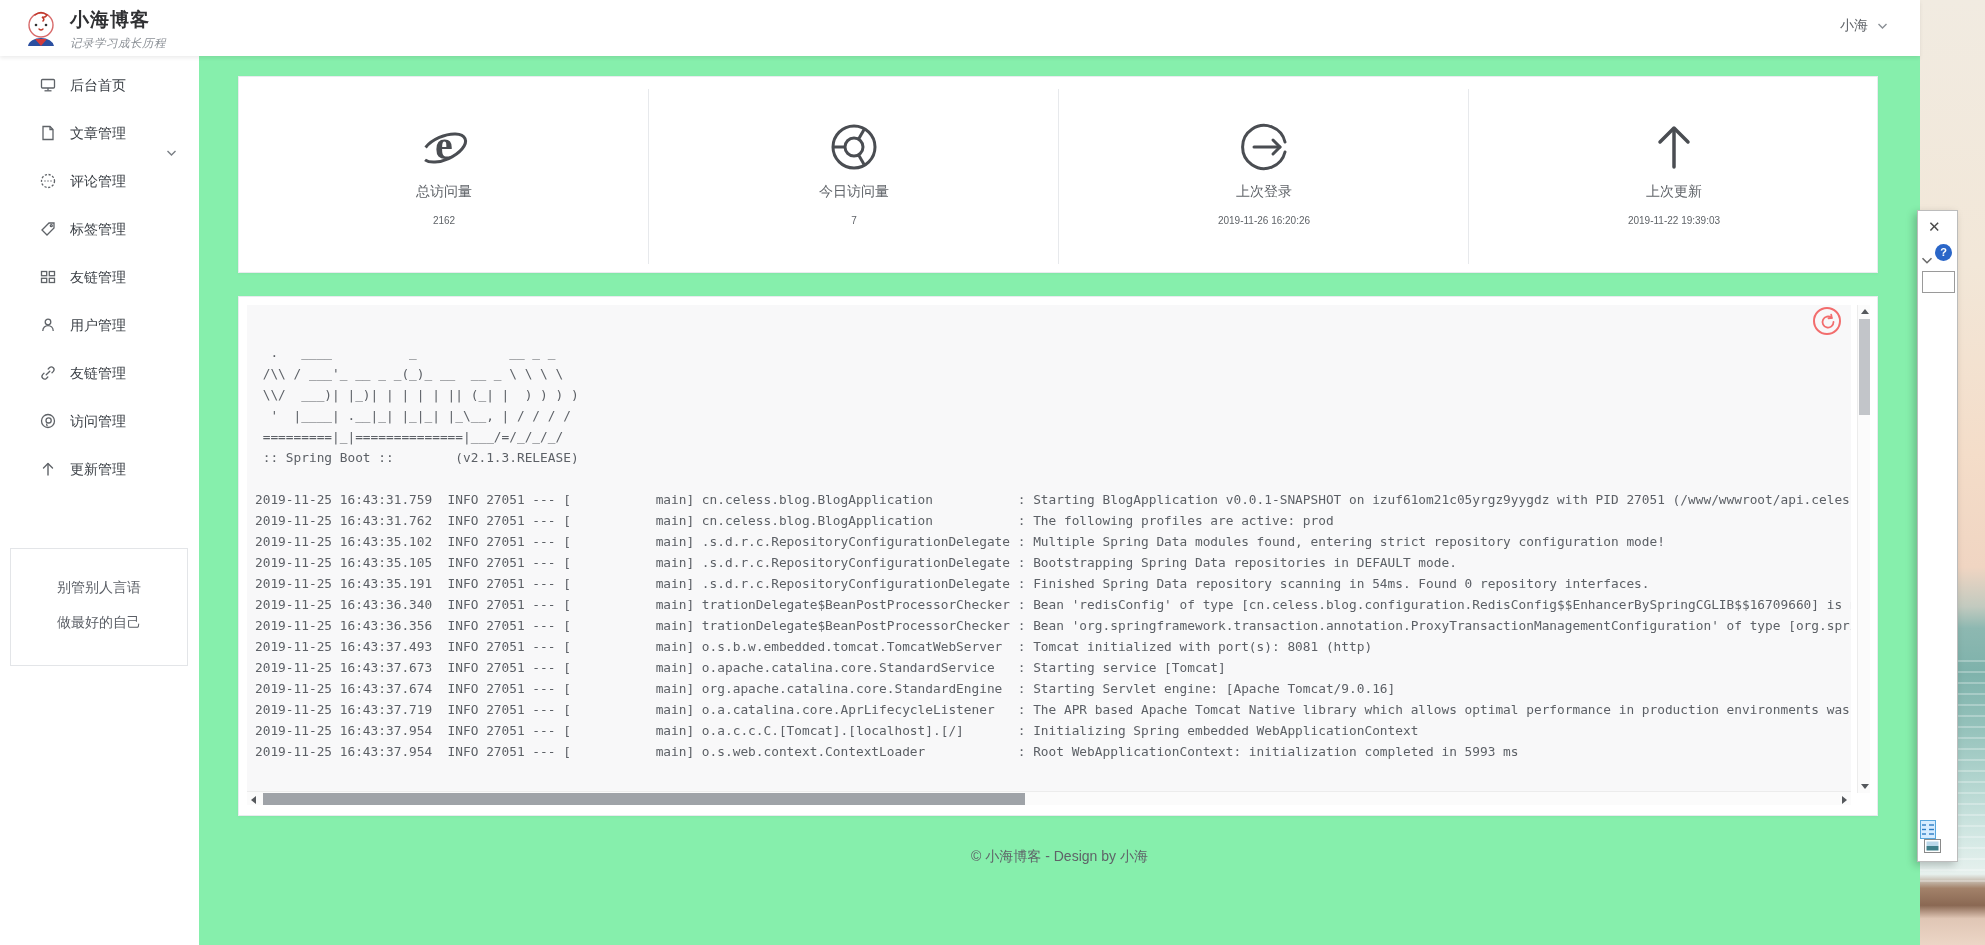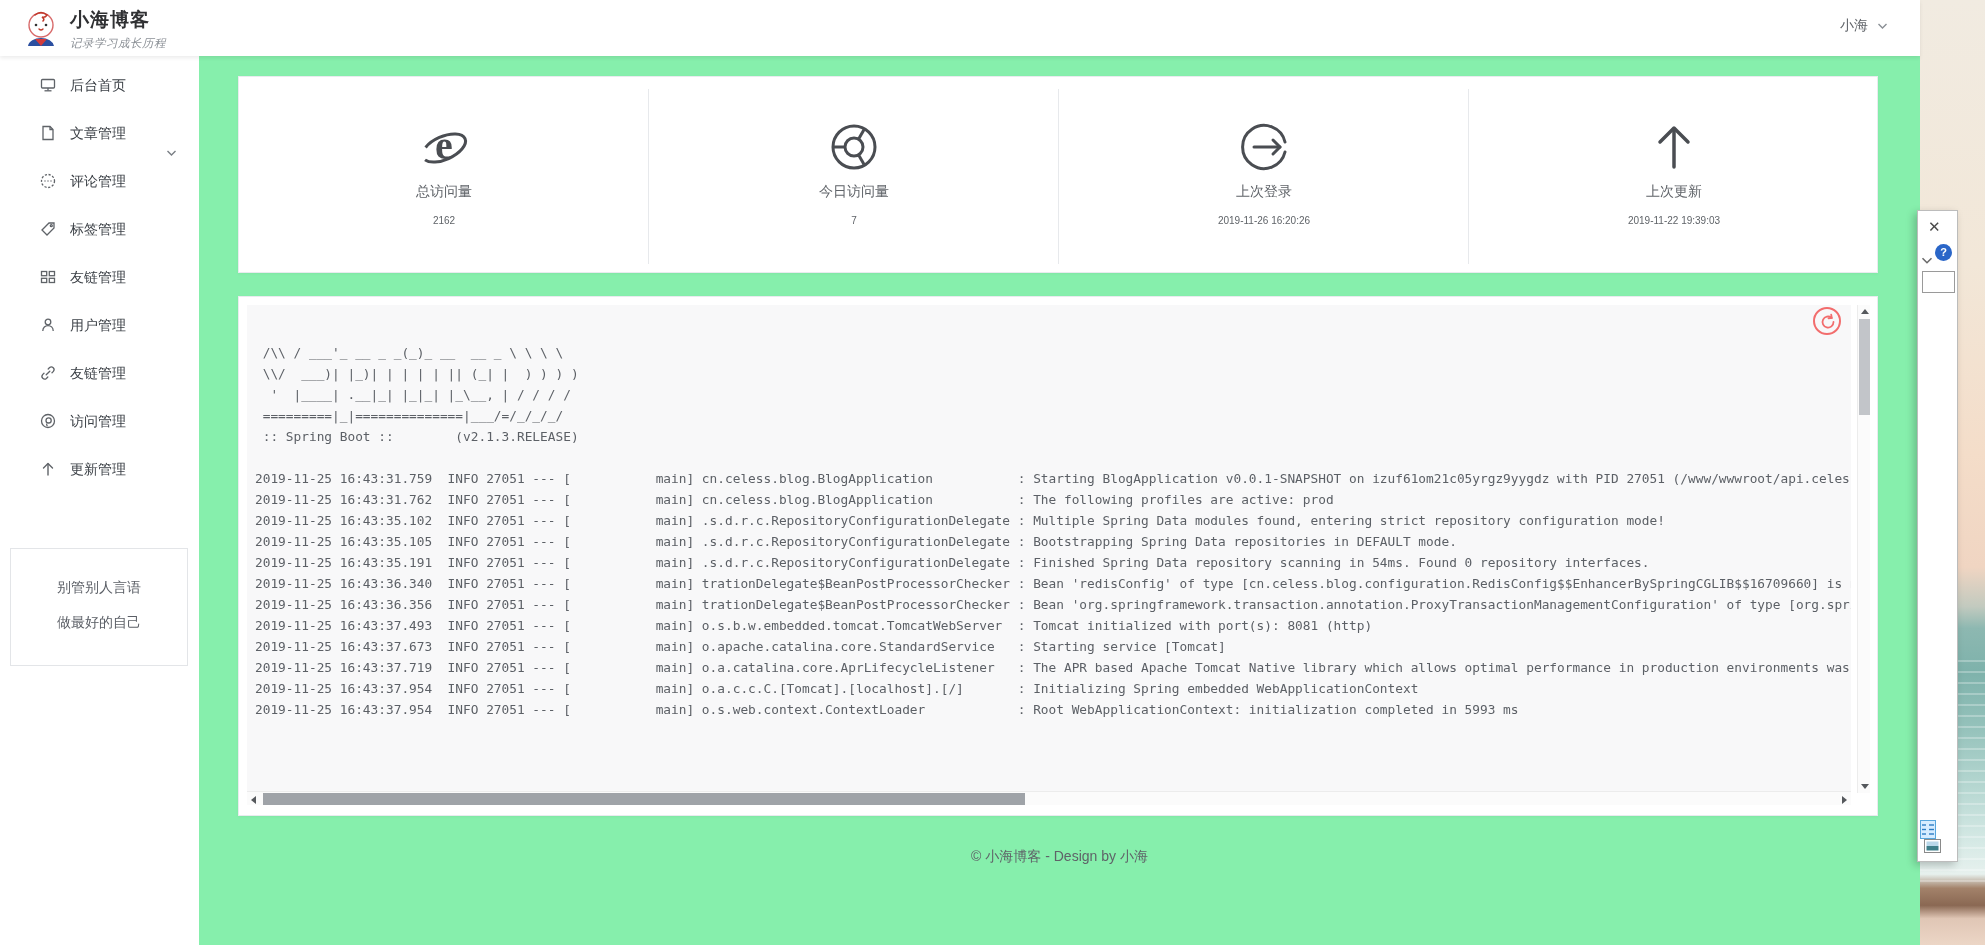--- a/index.html
+++ b/index.html
@@ -269,35 +269,37 @@
         </div>
         <div class="stat-label">上次更新</div>
         <div class="stat-value">2019-11-22 19:39:03</div>
       </div>
     </section>
 
     <section class="card log-card">
       <div class="console">
         <div class="console-lines">
             <div class="con-line"></div>
+            <div class="con-line">  .   ____          _            __ _ _</div>
             <div class="con-line"> /\\ / ___'_ __ _ _(_)_ __  __ _ \ \ \ \</div>
             <div class="con-line"> \\/  ___)| |_)| | | | | || (_| |  ) ) ) )</div>
             <div class="con-line">  '  |____| .__|_| |_|_| |_\__, | / / / /</div>
             <div class="con-line"> =========|_|==============|___/=/_/_/_/</div>
             <div class="con-line"> :: Spring Boot ::        (v2.1.3.RELEASE)</div>
             <div class="con-line"></div>
             <div class="con-line">2019-11-25 16:43:31.759  INFO 27051 --- [           main] cn.celess.blog.BlogApplication           : Starting BlogApplication v0.0.1-SNAPSHOT on izuf61om21c05yrgz9yygdz with PID 27051 (/www/wwwroot/api.celess</div>
             <div class="con-line">2019-11-25 16:43:31.762  INFO 27051 --- [           main] cn.celess.blog.BlogApplication           : The following profiles are active: prod</div>
             <div class="con-line">2019-11-25 16:43:35.102  INFO 27051 --- [           main] .s.d.r.c.RepositoryConfigurationDelegate : Multiple Spring Data modules found, entering strict repository configuration mode!</div>
             <div class="con-line">2019-11-25 16:43:35.105  INFO 27051 --- [           main] .s.d.r.c.RepositoryConfigurationDelegate : Bootstrapping Spring Data repositories in DEFAULT mode.</div>
             <div class="con-line">2019-11-25 16:43:35.191  INFO 27051 --- [           main] .s.d.r.c.RepositoryConfigurationDelegate : Finished Spring Data repository scanning in 54ms. Found 0 repository interfaces.</div>
             <div class="con-line">2019-11-25 16:43:36.340  INFO 27051 --- [           main] trationDelegate$BeanPostProcessorChecker : Bean 'redisConfig' of type [cn.celess.blog.configuration.RedisConfig$$EnhancerBySpringCGLIB$$16709660] is n</div>
             <div class="con-line">2019-11-25 16:43:36.356  INFO 27051 --- [           main] trationDelegate$BeanPostProcessorChecker : Bean 'org.springframework.transaction.annotation.ProxyTransactionManagementConfiguration' of type [org.spri</div>
             <div class="con-line">2019-11-25 16:43:37.493  INFO 27051 --- [           main] o.s.b.w.embedded.tomcat.TomcatWebServer  : Tomcat initialized with port(s): 8081 (http)</div>
             <div class="con-line">2019-11-25 16:43:37.673  INFO 27051 --- [           main] o.apache.catalina.core.StandardService   : Starting service [Tomcat]</div>
+            <div class="con-line">2019-11-25 16:43:37.674  INFO 27051 --- [           main] org.apache.catalina.core.StandardEngine  : Starting Servlet engine: [Apache Tomcat/9.0.16]</div>
             <div class="con-line">2019-11-25 16:43:37.719  INFO 27051 --- [           main] o.a.catalina.core.AprLifecycleListener   : The APR based Apache Tomcat Native library which allows optimal performance in production environments was n</div>
             <div class="con-line">2019-11-25 16:43:37.954  INFO 27051 --- [           main] o.a.c.c.C.[Tomcat].[localhost].[/]       : Initializing Spring embedded WebApplicationContext</div>
             <div class="con-line">2019-11-25 16:43:37.954  INFO 27051 --- [           main] o.s.web.context.ContextLoader            : Root WebApplicationContext: initialization completed in 5993 ms</div>
           </div>
         <div class="hscroll">
           <span class="arr arr-left"></span>
           <div class="thumb"></div>
           <span class="arr arr-right"></span>
         </div>
       </div>

